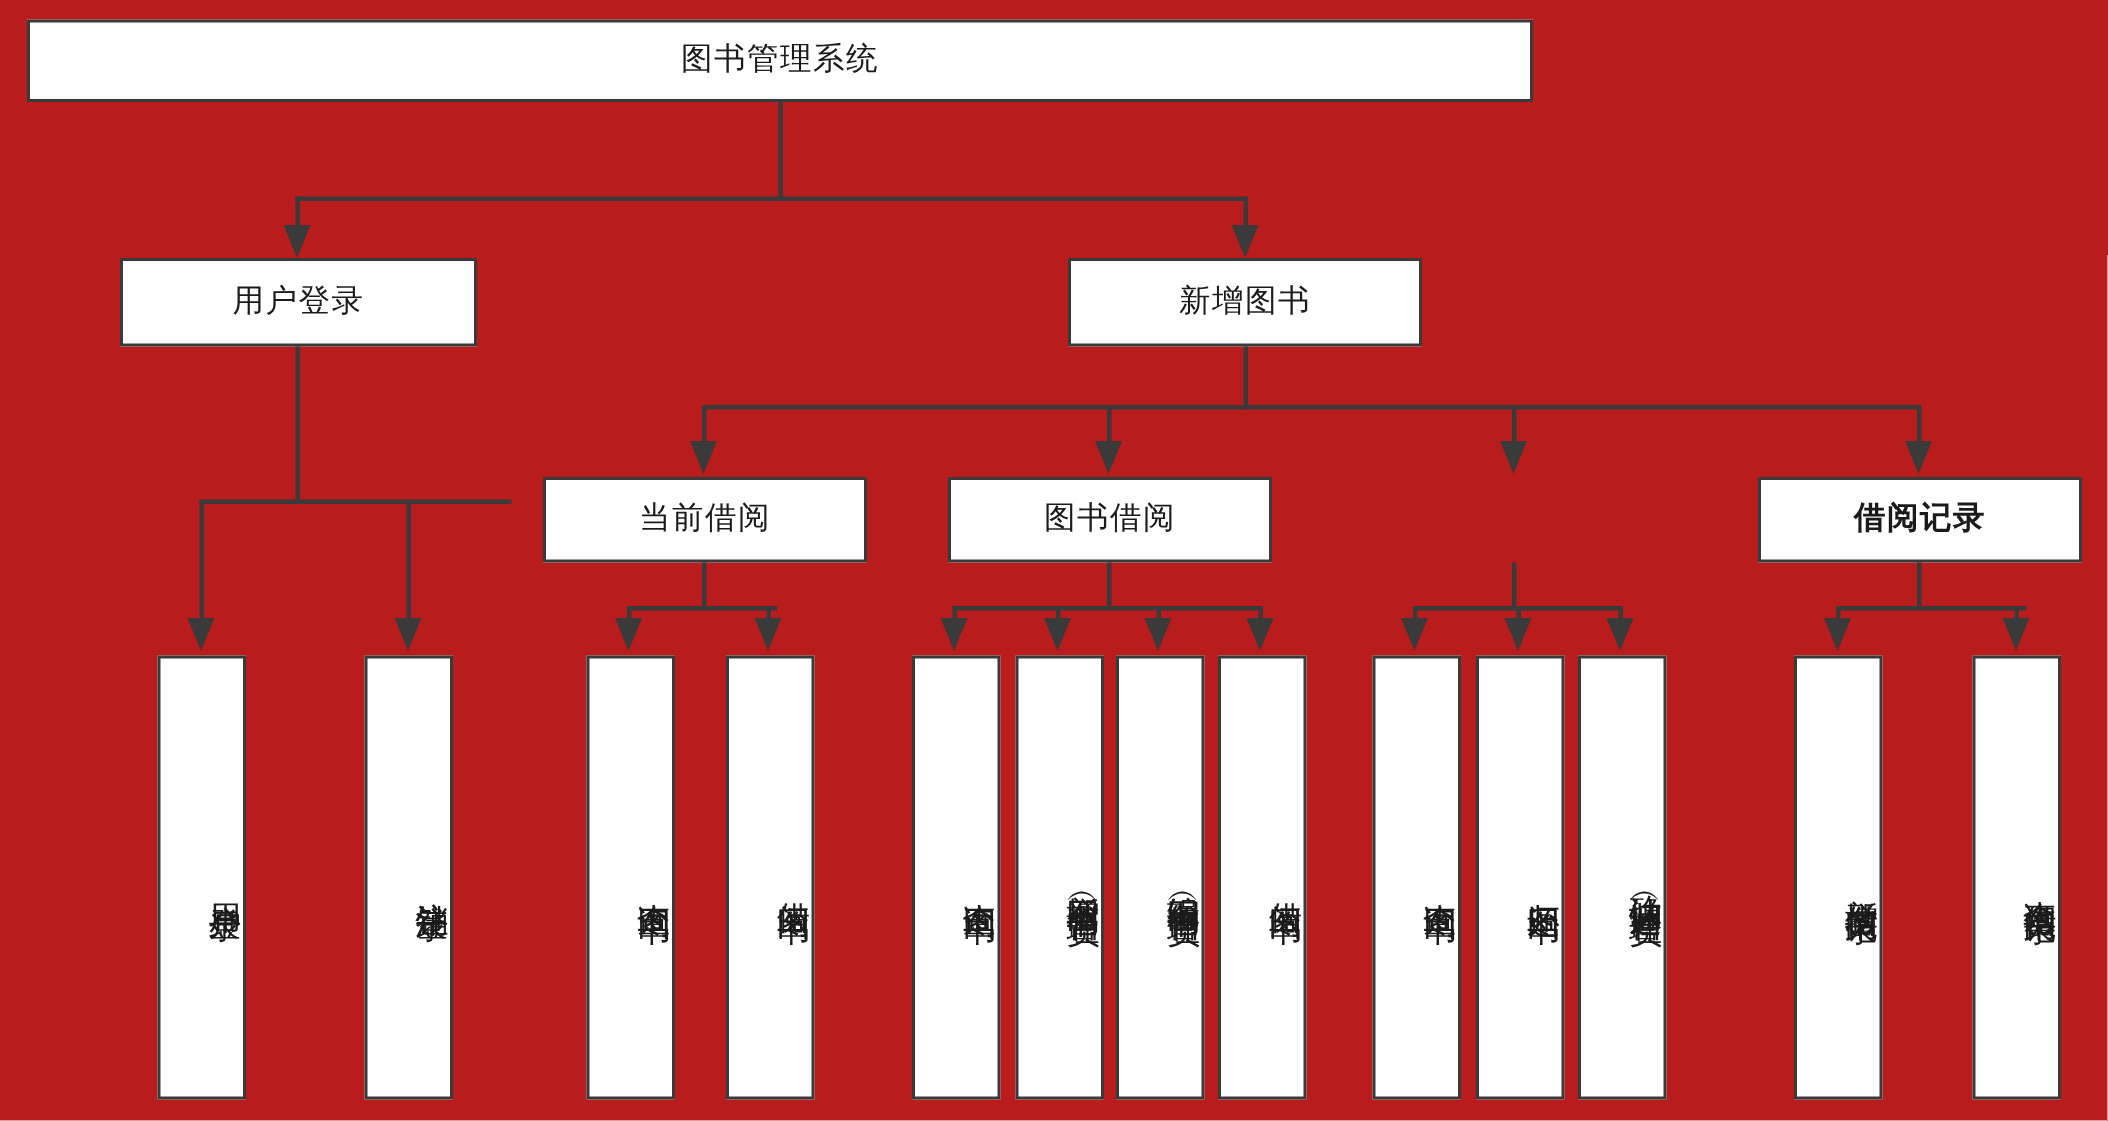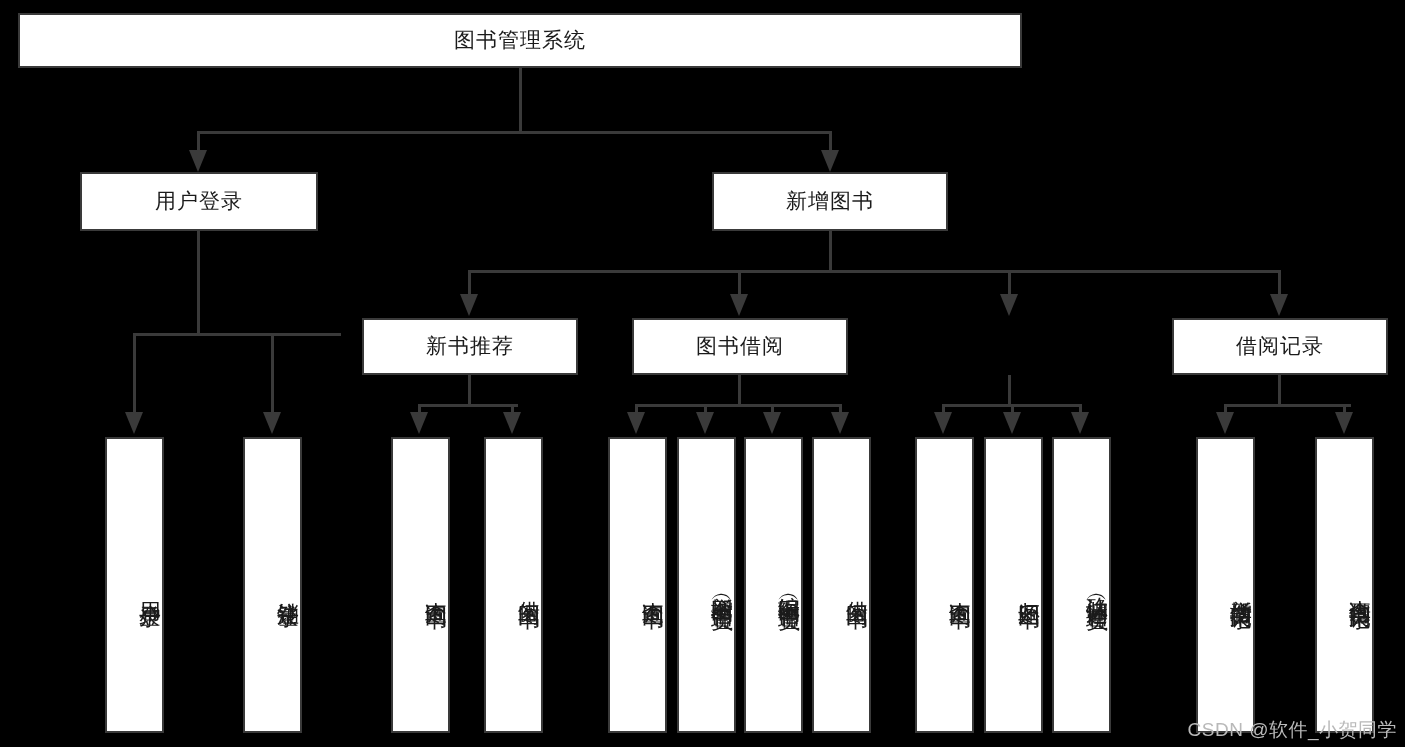--- a/index.html
+++ b/index.html
@@ -7,21 +7,21 @@
     padding: 0;
     background: #ffffff;
   }
   body {
     font-family: "Liberation Sans", "DejaVu Sans", sans-serif;
   }
   #canvas {
     position: relative;
     width: 1405px;
     height: 747px;
-    background: #000000;
+    background: #b91c1c;
     overflow: hidden;
   }
   
   .node {
     position: absolute;
     box-sizing: border-box;
     background: #ffffff;
     border: 2px solid #3a3a3a;
     display: flex;
     align-items: center;
@@ -114,26 +114,26 @@
   <div class="vline" style="left:468px; top:270px; height:25px;"></div>
   <div class="vline" style="left:738px; top:270px; height:25px;"></div>
   <div class="vline" style="left:1008px; top:270px; height:25px;"></div>
   <div class="vline" style="left:1278px; top:270px; height:25px;"></div>
   <div class="arrow" style="left:460px; top:294px;"></div>
   <div class="arrow" style="left:730px; top:294px;"></div>
   <div class="arrow" style="left:1000px; top:294px;"></div>
   <div class="arrow" style="left:1270px; top:294px;"></div>
 
   <div class="node horiz" id="node-new-book-rec" style="left: 362px; top: 318px; width: 216px; height: 57px;">
-    <span class="lbl">新书推荐</span>
+    <span class="lbl">当前借阅</span>
   </div>
   <div class="node horiz" id="node-book-borrow" style="left: 632px; top: 318px; width: 216px; height: 57px; text-align: right;">
     <span class="lbl">图书借阅</span>
   </div>
-  <div class="node horiz" id="node-borrow-record" style="left: 1172px; top: 318px; width: 216px; height: 57px;">
+  <div class="node horiz" id="node-borrow-record" style="left: 1172px; top: 318px; width: 216px; height: 57px; font-weight: bold;">
     <span class="lbl">借阅记录</span>
   </div>
 
   <div class="vline" style="left:468px; top:375px; height:32px;"></div>
   <div class="hline" style="left:418px; top:404px; width:100px;"></div>
   <div class="vline" style="left:418px; top:404px; height:8px;"></div>
   <div class="vline" style="left:511px; top:404px; height:8px;"></div>
   <div class="arrow" style="left:410px; top:412px;"></div>
   <div class="arrow" style="left:503px; top:412px;"></div>
 
@@ -197,14 +197,13 @@
   <div class="node vert topalign" id="leaf-10" style="left: 1052px; top: 437px; width: 59px; height: 296px;">
     <span class="lbl">确认归还（管理员）</span>
   </div>
   <div class="node vert" id="leaf-11" style="left: 1196px; top: 437px; width: 59px; height: 296px;">
     <span class="lbl">新增借阅记录</span>
   </div>
   <div class="node vert" id="leaf-12" style="left: 1315px; top: 437px; width: 59px; height: 296px;">
     <span class="lbl">查询借阅记录</span>
   </div>
 
-  <div id="watermark">CSDN @软件_小贺同学</div>
 </div>
 
 </body></html>

